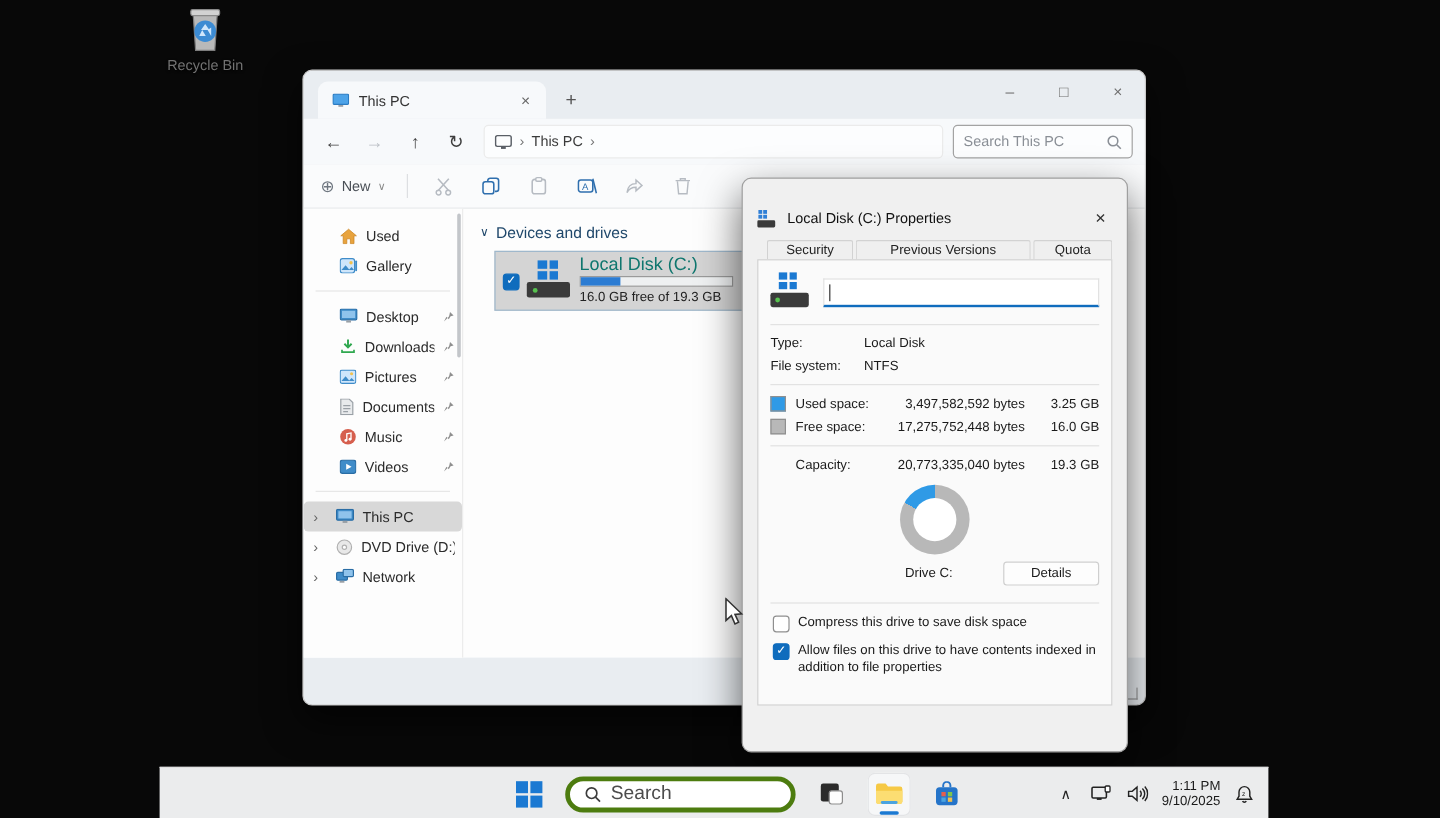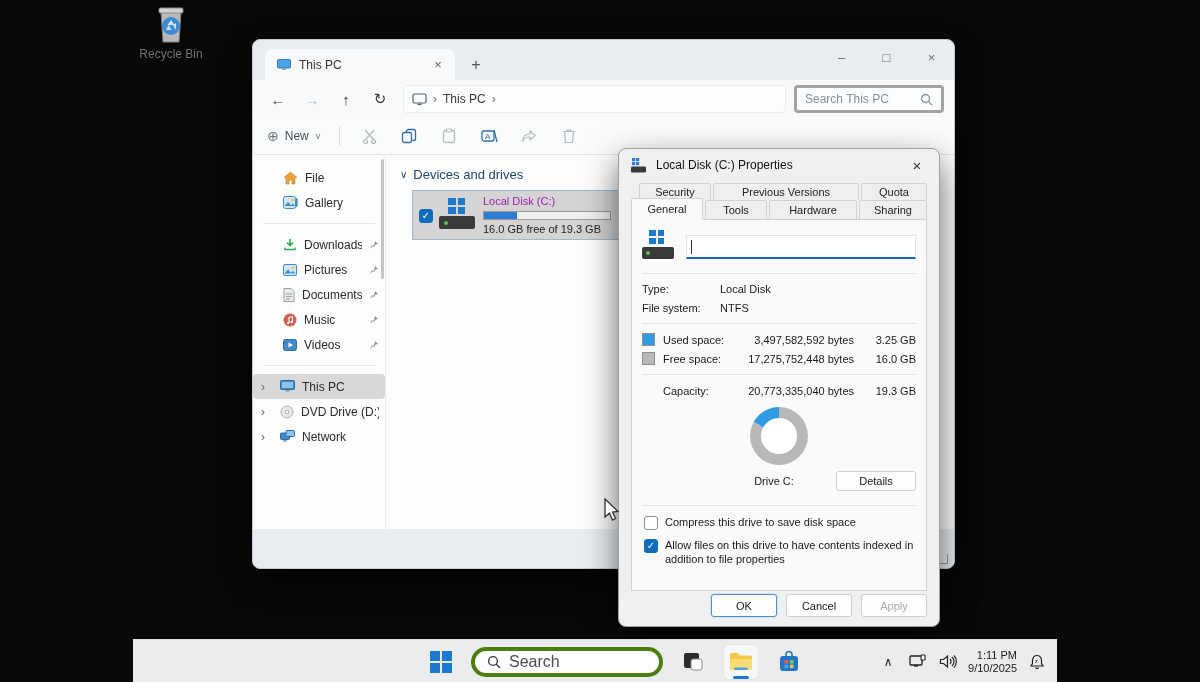--- a/index.html
+++ b/index.html
@@ -6,41 +6,41 @@
   html,body { width:1200px; height:682px; background:#060606; overflow:hidden;
               font-family:"Liberation Sans", sans-serif; }
   .screen { position:absolute; inset:0; width:1200px; height:682px; background:#080808; }
 
   
   .desktop-icon { position:absolute; left:133px; top:4px; width:76px; text-align:center; cursor:default;}
   .bin-glyph { width:44px; height:40px; margin:0 auto; position:relative; }
   .desktop-icon .label { color:#737373; font-size:12px; margin-top:3px; text-shadow:0 1px 2px #000; }
 
   
-  .explorer { position:absolute; left:252px; top:39px; width:703px; height:530px;
+  .explorer { position:absolute; left:252px; top:58px; width:703px; height:530px;
               background:#e9edf1; border-radius:8px; box-shadow:0 12px 30px rgba(0,0,0,.65);
               font-size:12px; color:#222; overflow:hidden; border:1px solid #c9c9c9;}
   .tabstrip { height:40px; display:flex; align-items:flex-end; padding-left:12px; position:relative; }
   .tab { width:190px; height:31px; background:#f7f9fb; border-radius:8px 8px 0 0;
          display:flex; align-items:center; gap:8px; padding:0 8px 0 12px; }
   .tab .t-label { flex:1; font-size:12px; color:#333; }
   .tab .t-close { color:#666; font-size:13px; width:18px; text-align:center; border-radius:4px; }
   .newtab { width:30px; height:30px; display:flex; align-items:center; justify-content:center;
             color:#555; font-size:16px; margin-left:6px; }
   .win-controls { position:absolute; right:0; top:0; height:34px; display:flex; }
   .win-controls span { width:45px; display:flex; align-items:center; justify-content:center;
                        color:#707070; font-size:13px; }
   .navrow { height:38px; background:#f7f9fb; display:flex; align-items:center; padding:0 10px; gap:4px;}
   .nav-btn { width:30px; height:28px; display:flex; align-items:center; justify-content:center;
              font-size:15px; color:#3e3e3e; border-radius:4px; }
   .nav-btn.disabled { color:#bcc0c6; }
   .addressbar { flex:1; height:28px; background:#fcfdfe; border:1px solid #ebebeb; border-radius:4px;
                 display:flex; align-items:center; gap:6px; padding:0 8px; color:#3a3a3a; margin:0 4px;}
   .crumb-sep { color:#777; font-size:12px; }
-  .searchbox { width:150px; height:28px; background:#fcfdfe; border:3px solid #a3a3a3; border-radius:4px;
+  .searchbox { width:150px; height:28px; background:#fcfdfe; border:1px solid #a3a3a3; border-radius:4px;
                display:flex; align-items:center; padding:0 8px; color:#8a8f96; gap:6px;}
   .searchbox .ph { flex:1; font-size:12px; }
   .toolbar { height:37px; background:#fafbfc; border-bottom:1px solid #e4e6e8; display:flex;
              align-items:center; padding:0 14px; gap:18px; }
   .tool-new { display:flex; align-items:center; gap:6px; color:#494f56; font-size:12px; }
   .tb-divider { width:1px; height:20px; background:#dddfe2; }
   .tool-ic { width:22px; height:22px; display:flex; align-items:center; justify-content:center; }
   .body { display:flex; height:374px; background:#fdfdfd; }
   .sidebar { width:133px; background:#fdfdfd; padding-top:10px; position:relative;
              border-right:1px solid #ececec; }
@@ -53,34 +53,34 @@
   .sb-item.selected { background:#d8d8d8; }
   .sb-divider { height:1px; background:#e7e7e7; margin:8px 10px; }
   .content { flex:1; padding:12px 0 0 14px; position:relative; }
   .section-head { display:flex; align-items:center; gap:6px; color:#20486b; font-size:13px; }
   .drive-tile { margin:8px 0 0 12px; width:216px; height:50px; background:#d4d4d4;
                 border:1px solid #9fb8cc; display:flex; align-items:center; padding:4px 6px; gap:6px;}
   .tile-check { width:16px; height:16px; border-radius:3px; background:#0f6cbd; color:#fff;
                 font-size:11px; display:flex; align-items:center; justify-content:center; }
   .drive-ic { width:38px; position:relative; height:38px; }
   .tile-text { flex:1; }
-  .tile-name { font-size:11px; color:#a21caf; line-height:13px;}
+  .tile-name { font-size:15px; color:#0f766e; line-height:13px;}
   .tile-bar { margin-top:3px; width:128px; height:9px; background:#eef0f1; border:1px solid #9a9a9a; }
   .tile-bar-fill { height:100%; background:#2b7cd3; }
   .tile-free { margin-top:3px; font-size:11px; color:#222; line-height:12px; }
   .statusbar { height:22px; border-top:1px solid #ececec; background:#fdfdfd; display:flex;
                align-items:center; gap:26px; padding-left:14px; font-size:11px; color:#444; }
   .resize-grip { position:absolute; right:6px; bottom:4px; width:10px; height:10px;
                  border:1px solid #9a9a9a; border-top:none; border-left:none; }
 
   
   .dialog { position:absolute; left:618px; top:148px; width:322px; height:479px; background:#f0f0f0;
             border:1px solid #9f9f9f; border-radius:8px; box-shadow:0 14px 34px rgba(0,0,0,.6);
             font-size:11px; color:#1a1a1a; overflow:hidden; }
-  .dlg-title { height:32px; display:flex; align-items:center; gap:8px; padding:0 12px; }
+  .dlg-title { height:32px; display:flex; align-items:center; gap:8px; padding:0 12px;margin-top:17px; }
   .dlg-title .dt-text { flex:1; font-size:12px; color:#111; }
   .dlg-close { color:#333; font-size:15px; width:20px; text-align:center; }
   .tabs-back { display:flex; margin:2px 12px 0 20px; gap:2px; }
   .tab-b { background:#efefef; border:1px solid #d2d2d2; border-bottom:none; border-radius:2px 2px 0 0;
            text-align:center; padding:2px 0; color:#222; }
   .tabs-front { display:flex; margin:0 12px 0 12px; gap:2px; position:relative; top:0; }
   .tab-f { background:#efefef; border:1px solid #d2d2d2; border-radius:2px 2px 0 0;
            text-align:center; padding:3px 0; color:#222; }
   .tab-f.active { background:#fafafa; border-bottom:1px solid #fafafa; position:relative; z-index:3;
                   padding:4px 0; margin-top:-2px; }
@@ -245,33 +245,44 @@
           </svg>
       </span>
     </div>
 
     <div class="body">
       <div class="sidebar">
         <div class="sb-item">
           <svg width="15" height="14" viewBox="0 0 15 14">
               <path d="M7.5 1 L14 6.5 H12 V13 H9 V9 H6 V13 H3 V6.5 H1 Z" fill="#e8a33d" stroke="#c9811f" stroke-width="0.6"></path>
             </svg>
-          <span class="sb-label">File</span>
+          <span class="sb-label">Used</span>
         </div>
         <div class="sb-item">
           <svg width="15" height="13" viewBox="0 0 15 13">
               <rect x="0.5" y="0.5" width="12" height="12" rx="2" fill="#cfe6fb" stroke="#3f8cc9"></rect>
               <path d="M1.5 10 L5 6 L8 9.5 L10 7.5 L12 10 Z" fill="#3f8cc9"></path>
               <circle cx="9.5" cy="4" r="1.4" fill="#f2c14e"></circle>
               <rect x="13" y="2" width="1.6" height="9" rx="0.8" fill="#3f8cc9"></rect>
             </svg>
           <span class="sb-label">Gallery</span>
         </div>
         <div class="sb-divider"></div>
 
+        <div class="sb-item">
+          <svg width="15" height="13" viewBox="0 0 15 13">
+              <rect x="0.5" y="0.5" width="14" height="9" rx="1" fill="#3f8cc9" stroke="#2a6da5"></rect>
+              <rect x="2" y="2" width="11" height="6" fill="#8fc3ec"></rect>
+              <rect x="5.5" y="10" width="4" height="1.8" fill="#9aa0a6"></rect>
+            </svg>
+          <span class="sb-label">Desktop</span>
+          <svg width="10" height="10" viewBox="0 0 10 10">
+              <path d="M6 1 L9 4 L6.5 4.5 L5 7 L3 5 L1 9 L5 5 L5.5 3.5 Z" fill="#8f8f8f"></path>
+            </svg>
+        </div>
         <div class="sb-item">
           <svg width="14" height="13" viewBox="0 0 14 13">
               <path d="M7 1 V7 M4 4.5 L7 7.5 L10 4.5" stroke="#2fa84f" stroke-width="1.6" fill="none"></path>
               <path d="M2 9.5 V11.5 H12 V9.5" stroke="#2fa84f" stroke-width="1.4" fill="none"></path>
             </svg>
           <span class="sb-label">Downloads</span>
           <svg width="10" height="10" viewBox="0 0 10 10">
               <path d="M6 1 L9 4 L6.5 4.5 L5 7 L3 5 L1 9 L5 5 L5.5 3.5 Z" fill="#8f8f8f"></path>
             </svg>
         </div>
@@ -394,26 +405,20 @@
       </svg>
       <span class="dt-text">Local Disk (C:) Properties</span>
       <span class="dlg-close">×</span>
     </div>
 
     <div class="tabs-back">
       <div class="tab-b" style="width:72px;">Security</div>
       <div class="tab-b" style="flex:1;">Previous Versions</div>
       <div class="tab-b" style="width:66px;text-align:center;">Quota</div>
     </div>
-    <div class="tabs-front">
-      <div class="tab-f active" style="width:72px;">General</div>
-      <div class="tab-f" style="width:62px;">Tools</div>
-      <div class="tab-f" style="width:88px;">Hardware</div>
-      <div class="tab-f" style="flex:1;">Sharing</div>
-    </div>
 
     <div class="dlg-page">
       <div class="lbl-row">
         <div class="dlg-drive-ic">
           <div class="winlogo" style="position:absolute;left:7px;top:0;width:15px;height:14px;">
               <span></span>
               <span></span>
               <span></span>
               <span></span>
             </div>
@@ -473,25 +478,20 @@
       <div class="cb-row">
         <span class="cb"></span>
         <span class="cb-label">Compress this drive to save disk space</span>
       </div>
       <div class="cb-row">
         <span class="cb checked">✓</span>
         <span class="cb-label" style="max-width:272px;">Allow files on this drive to have contents indexed in addition to file properties</span>
       </div>
     </div>
 
-    <div class="dlg-buttons">
-      <button class="btn default">OK</button>
-      <button class="btn">Cancel</button>
-      <button class="btn disabled">Apply</button>
-    </div>
   </div>
 
   <div class="taskbar">
     <div class="tb-center">
       <div class="tb-icon">
         <div class="winlogo" style="width:22px;height:22px;">
             <span></span>
             <span></span>
             <span></span>
             <span></span>

